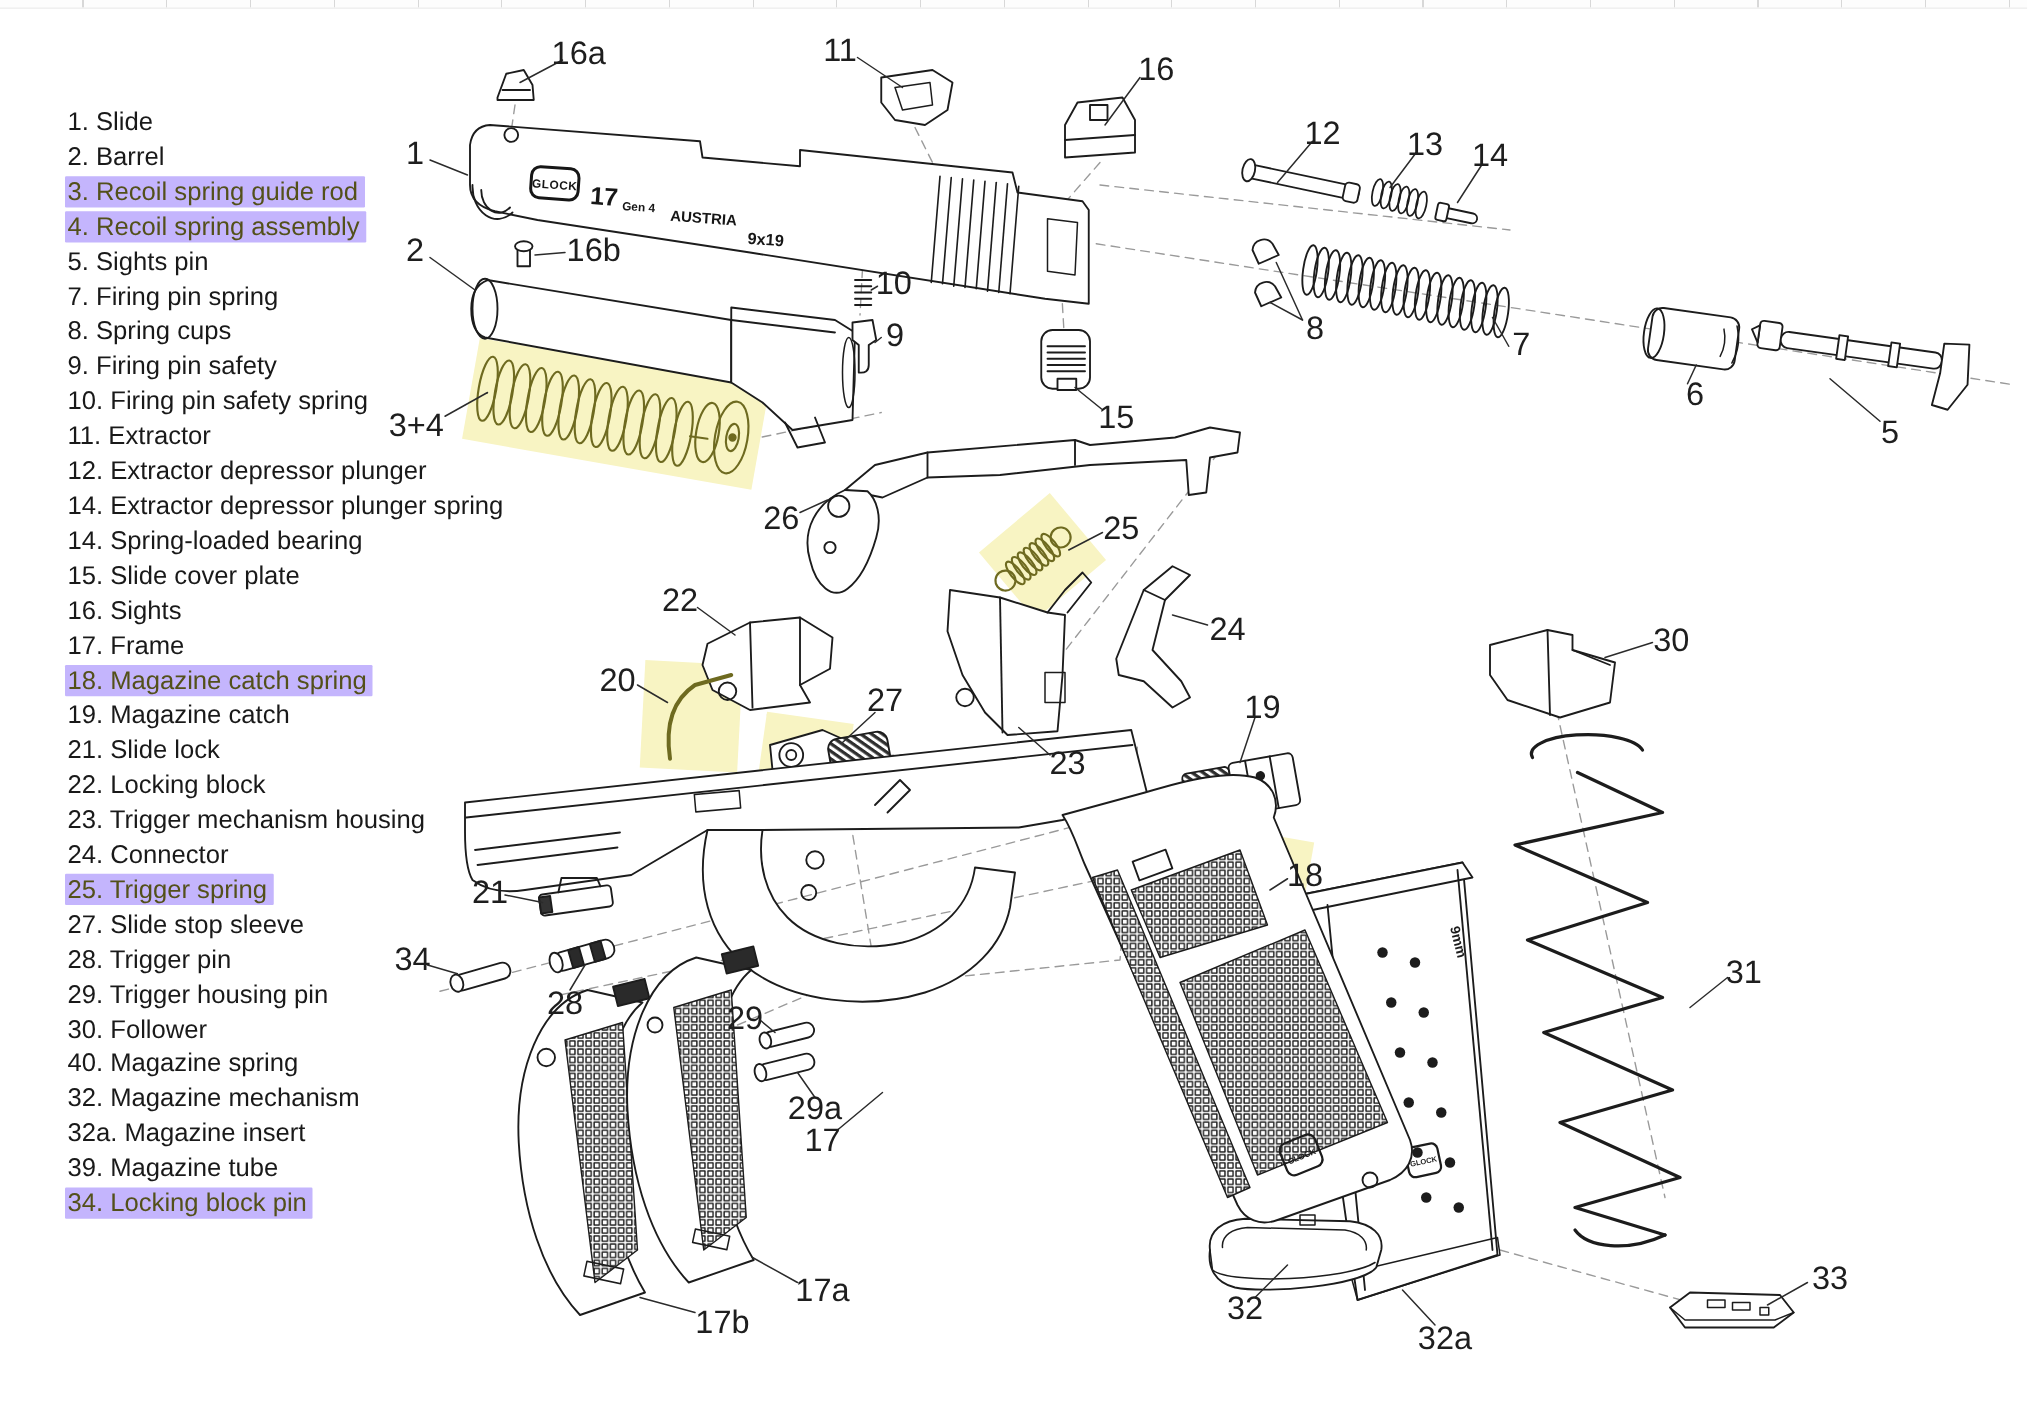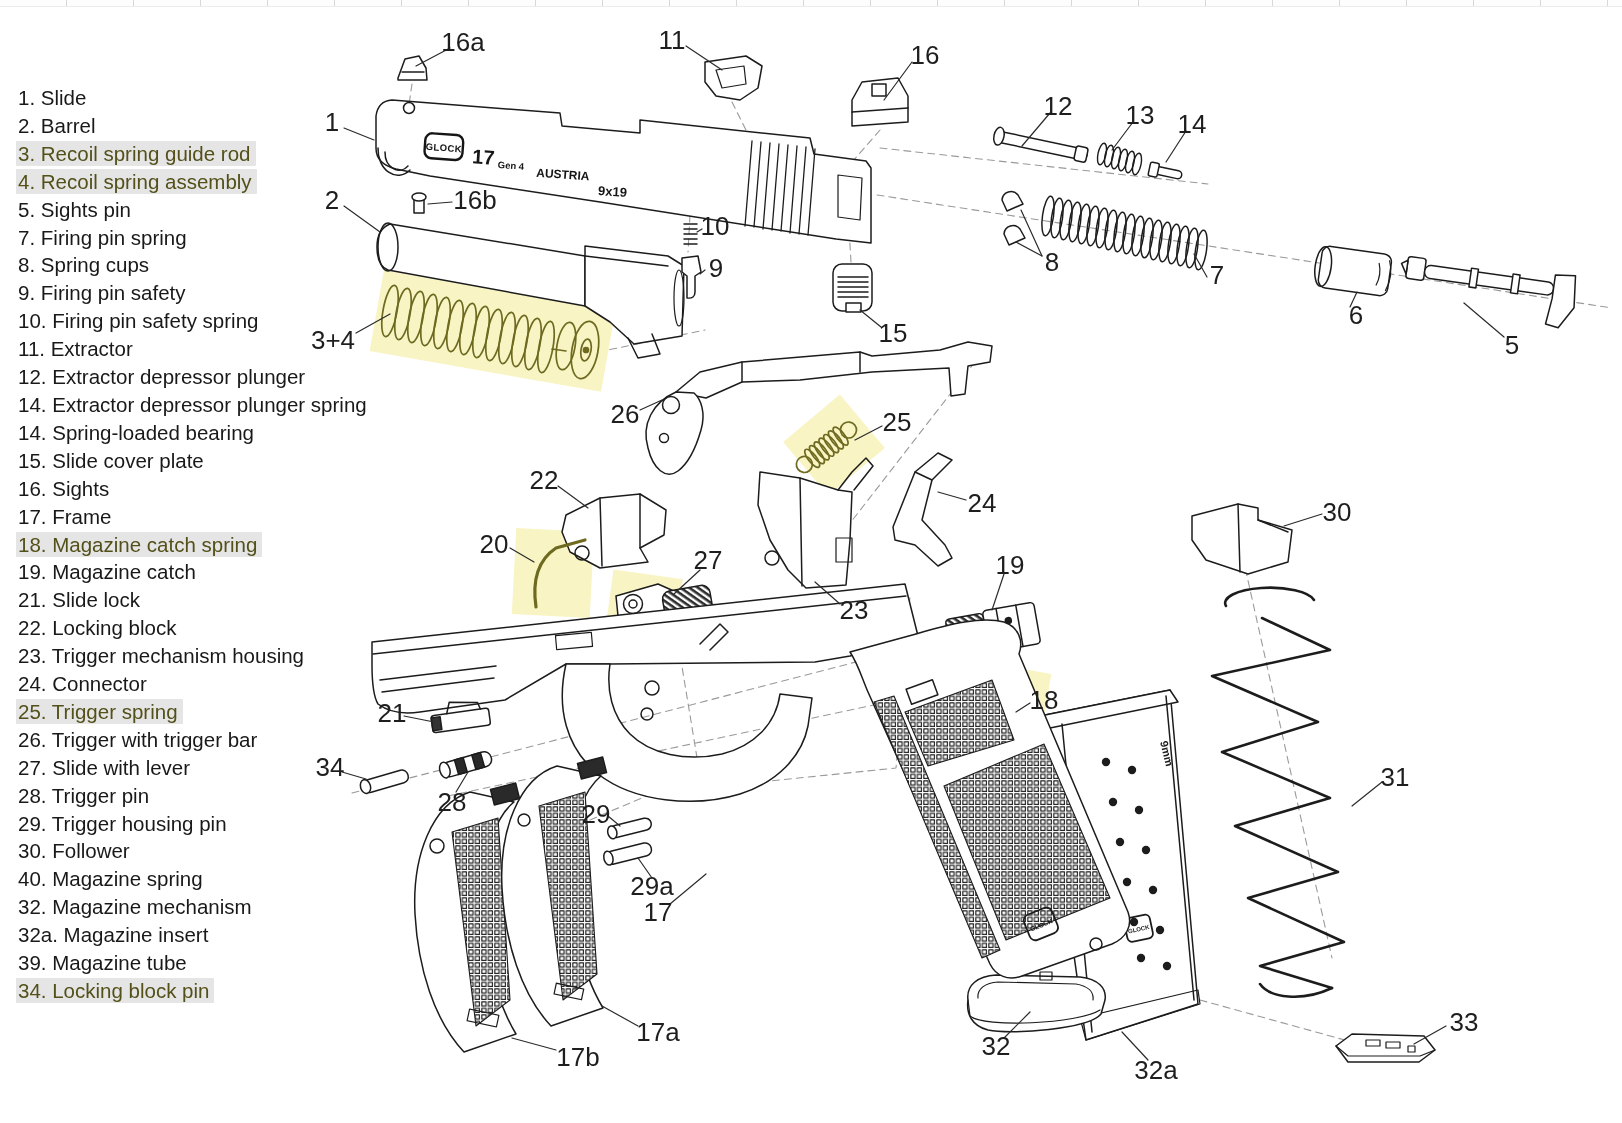--- a/index.html
+++ b/index.html
@@ -3,22 +3,22 @@
 <meta charset="utf-8">
 <style>
   html,body{margin:0;padding:0;background:#ffffff;}
   body{font-family:"Liberation Sans", sans-serif;}
   .stage{position:relative;width:1622px;height:1123px;background:#fff;overflow:hidden;}
   .top-strip{position:absolute;left:0;top:0;width:100%;height:6px;
     background:repeating-linear-gradient(90deg,#fdfdfd 0 66px,#d8d8d8 66px 67px);
     border-bottom:1px solid #ececec;}
   .parts-list{position:absolute;left:16px;top:84px;z-index:5;
     font-size:20.5px;line-height:27.9px;color:#191919;white-space:nowrap;}
-  .parts-list .row .line{padding:1px 5px 1px 2px;border-radius:1px;}
-  .parts-list .row.hl .line{background:#e5e5e5;color:#53501a;}
+  .parts-list .row .line{padding:1px 5px 1px 2px;border-radius:1px;margin-left:36px;}
+  .parts-list .row.hl .line{background:#c4b5fd;color:#53501a;}
   svg text{font-family:"Liberation Sans", sans-serif;}
   .callout{font-size:26px;fill:#1e1e1e;}
 </style>
 </head>
 <body>
 
 <div class="stage">
   <div class="top-strip"></div>
 
   <div class="parts-list">
@@ -38,22 +38,21 @@
     <div class="row"><span class="line"><span>15.</span> <span>Slide cover plate</span></span></div>
     <div class="row"><span class="line"><span>16.</span> <span>Sights</span></span></div>
     <div class="row"><span class="line"><span>17.</span> <span>Frame</span></span></div>
     <div class="row hl"><span class="line"><span>18.</span> <span>Magazine catch spring</span></span></div>
     <div class="row"><span class="line"><span>19.</span> <span>Magazine catch</span></span></div>
     <div class="row"><span class="line"><span>21.</span> <span>Slide lock</span></span></div>
     <div class="row"><span class="line"><span>22.</span> <span>Locking block</span></span></div>
     <div class="row"><span class="line"><span>23.</span> <span>Trigger mechanism housing</span></span></div>
     <div class="row"><span class="line"><span>24.</span> <span>Connector</span></span></div>
     <div class="row hl"><span class="line"><span>25.</span> <span>Trigger spring</span></span></div>
-    <div class="row"><span class="line"><span>26.</span> <span>Trigger with trigger bar</span></span></div>
-    <div class="row"><span class="line"><span>27.</span> <span>Slide with lever</span></span></div>
+    <div class="row"><span class="line"><span>27.</span> <span>Slide stop sleeve</span></span></div>
     <div class="row"><span class="line"><span>28.</span> <span>Trigger pin</span></span></div>
     <div class="row"><span class="line"><span>29.</span> <span>Trigger housing pin</span></span></div>
     <div class="row"><span class="line"><span>30.</span> <span>Follower</span></span></div>
     <div class="row"><span class="line"><span>40.</span> <span>Magazine spring</span></span></div>
     <div class="row"><span class="line"><span>32.</span> <span>Magazine mechanism</span></span></div>
     <div class="row"><span class="line"><span>32a.</span> <span>Magazine insert</span></span></div>
     <div class="row"><span class="line"><span>39.</span> <span>Magazine tube</span></span></div>
     <div class="row hl"><span class="line"><span>34.</span> <span>Locking block pin</span></span></div>
   </div>
 

